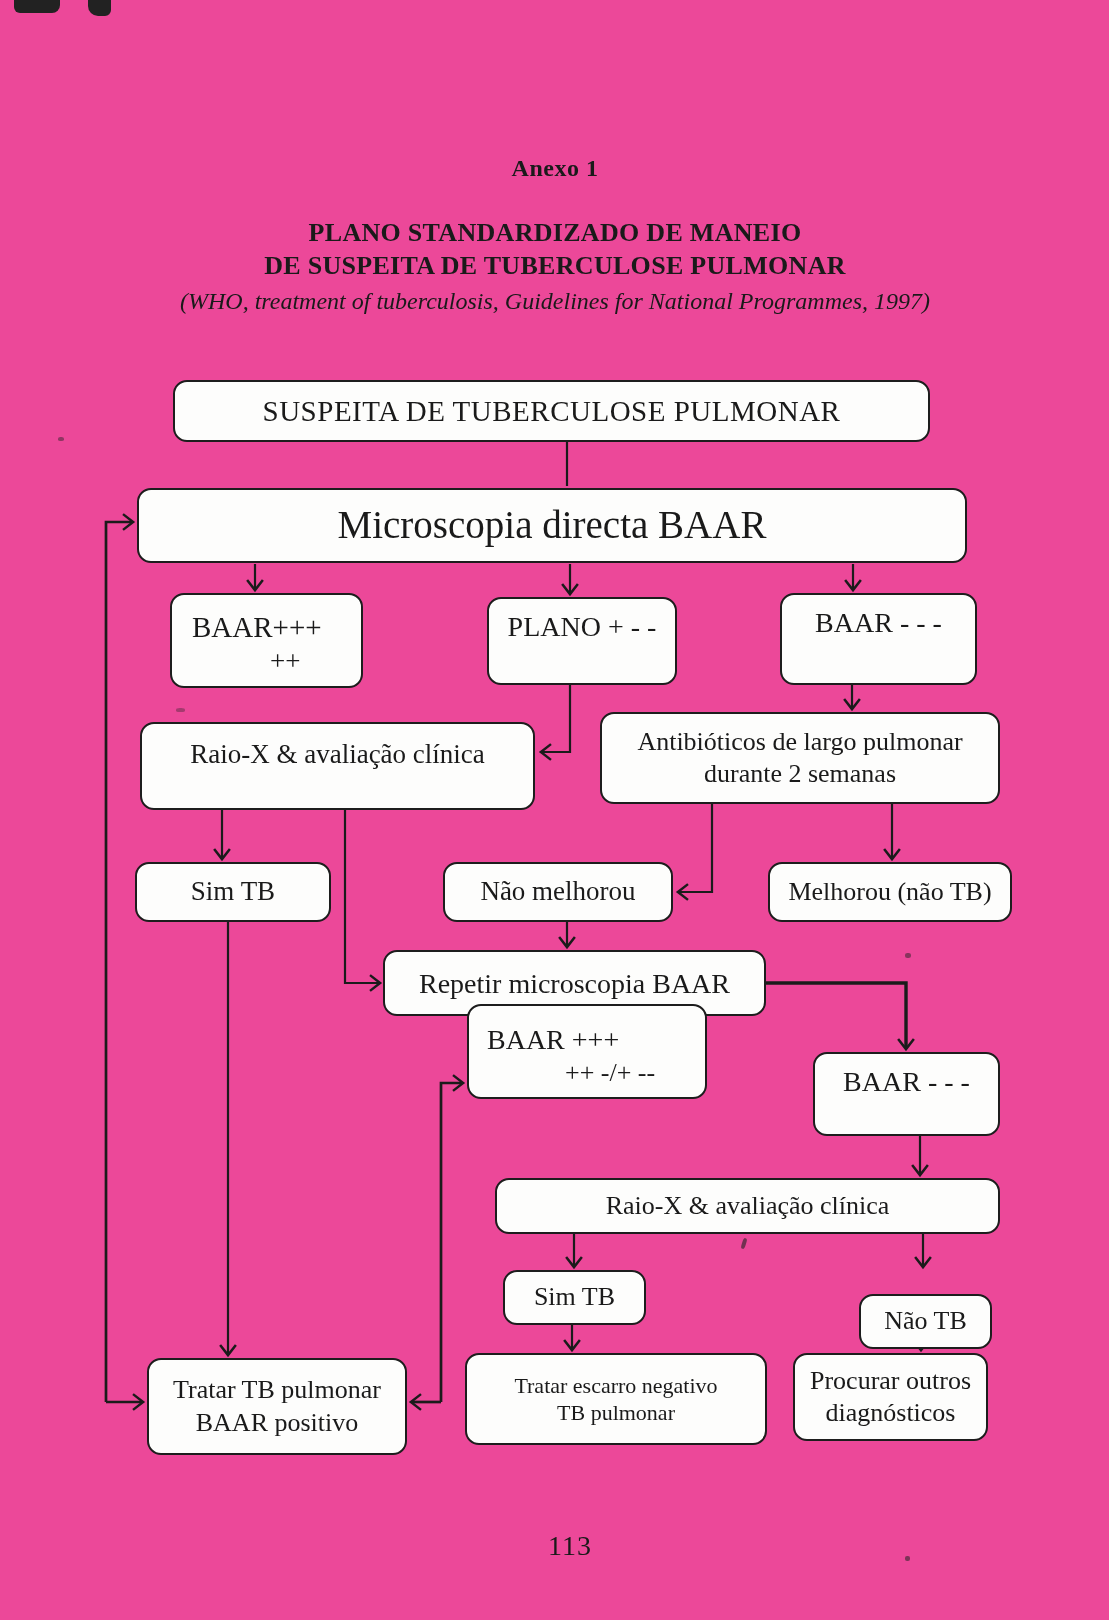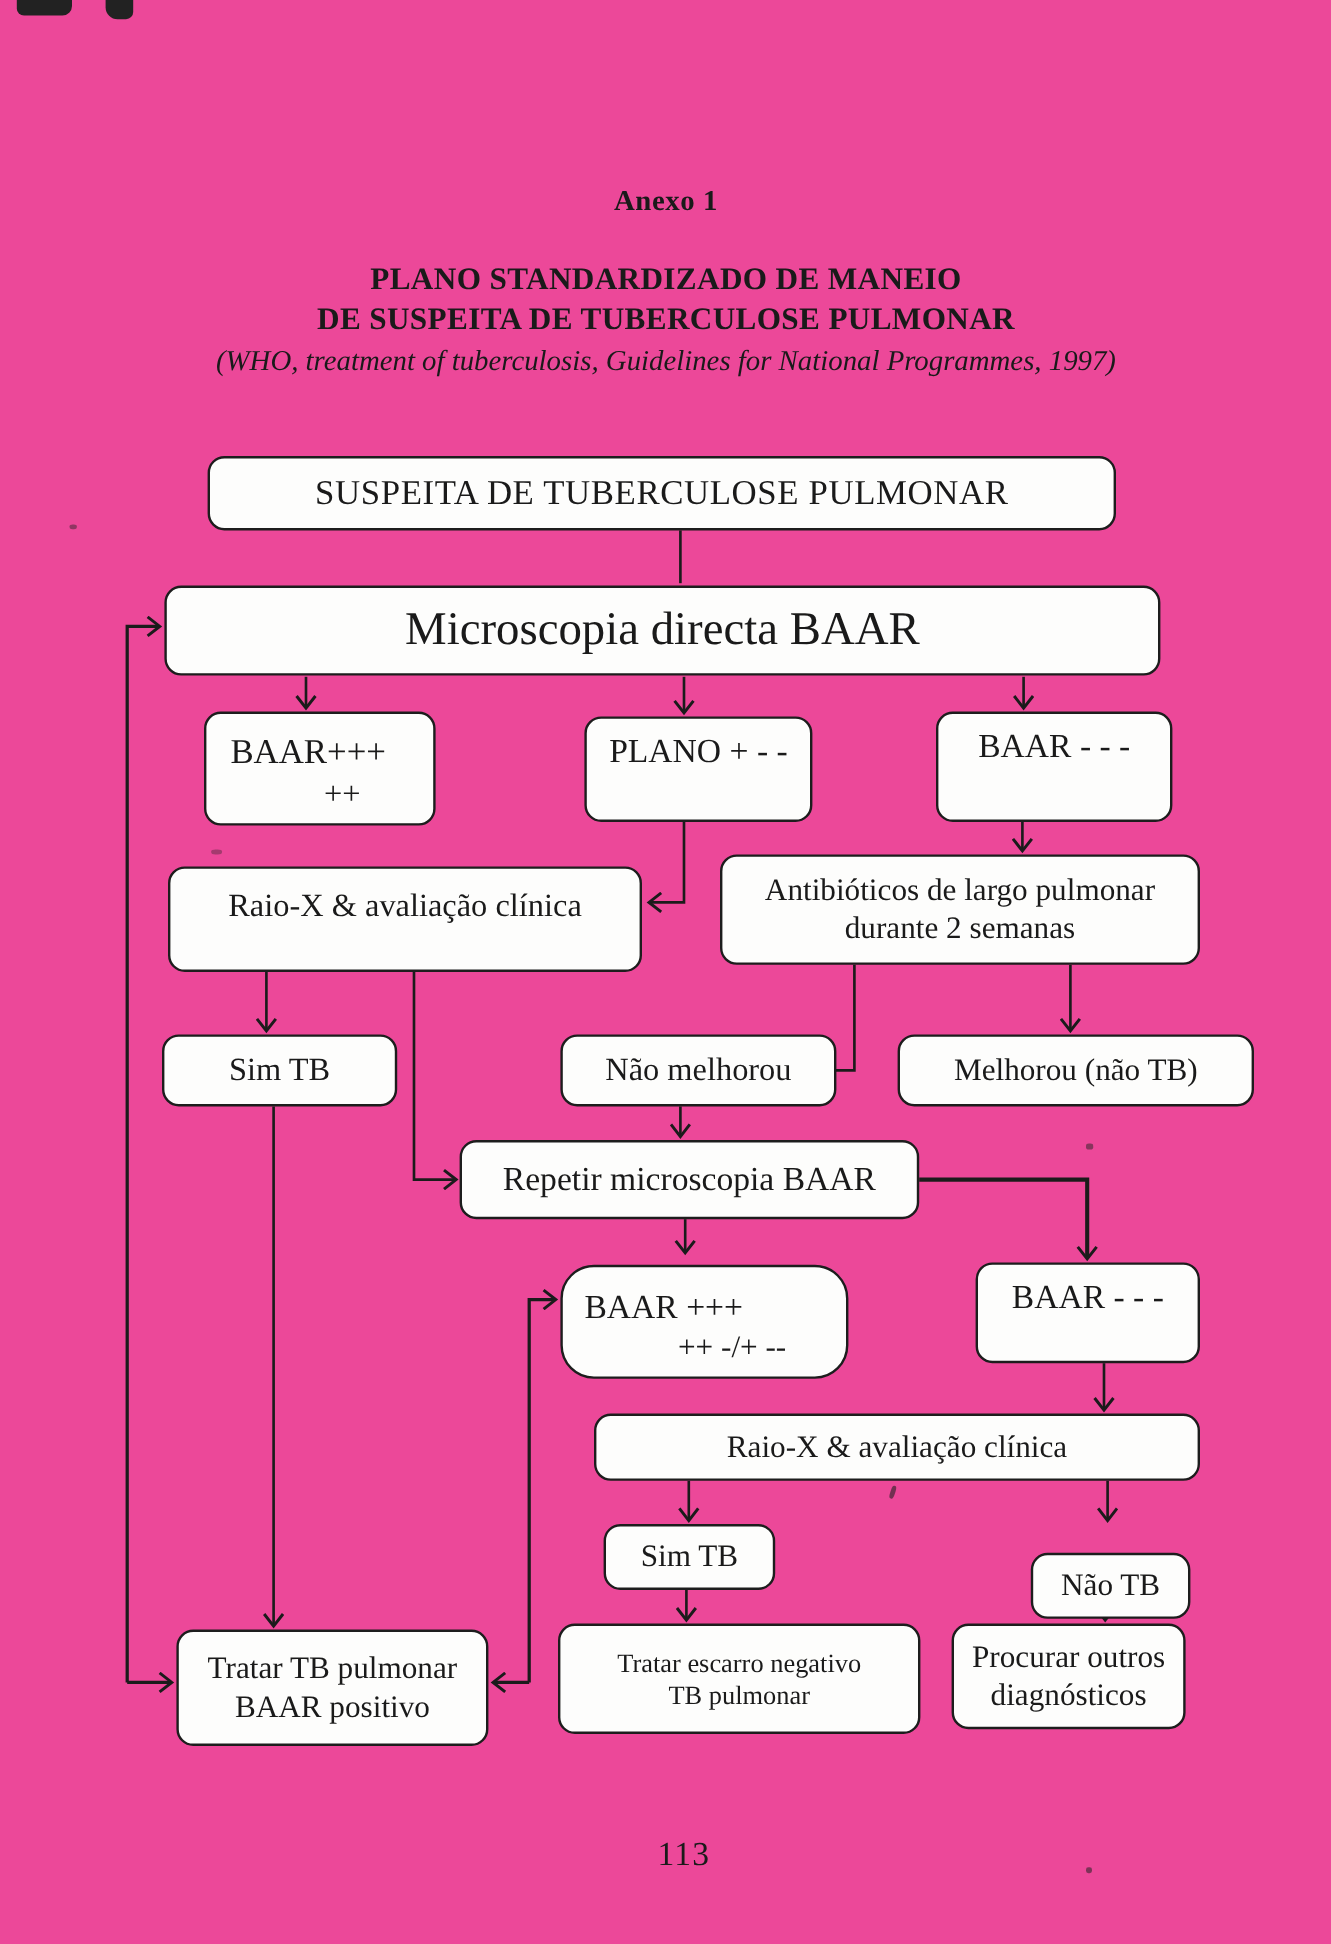--- a/index.html
+++ b/index.html
@@ -31,25 +31,25 @@
   #n-baar-high     { left:170px; top:593px;  width:193px; height:95px; font-size:29px;
                      align-items:flex-start; padding:6px 0 0 20px; }
   #n-baar-high .l2 { padding-left:78px; font-size:27px; }
   #n-baar-mixed    { left:487px; top:597px;  width:190px; height:88px; font-size:28px;
                      justify-content:flex-start; padding-top:10px; }
   #n-baar-neg      { left:780px; top:593px;  width:197px; height:92px; font-size:28px;
                      justify-content:flex-start; padding-top:10px; }
   #n-raiox1        { left:140px; top:722px;  width:395px; height:88px; font-size:27px; padding-bottom:22px; }
   #n-antibioticos  { left:600px; top:712px;  width:400px; height:92px; font-size:26px; }
   #n-sim-tb1       { left:135px; top:862px;  width:196px; height:60px; font-size:27px; }
-  #n-nao-melhorou  { left:467px; top:862px;  width:230px; height:60px; font-size:27px; }
-  #n-melhorou      { left:748px; top:862px;  width:297px; height:60px; font-size:26px; }
+  #n-nao-melhorou  { left:443px; top:862px;  width:230px; height:60px; font-size:27px; }
+  #n-melhorou      { left:768px; top:862px;  width:244px; height:60px; font-size:26px; }
   #n-repetir       { left:383px; top:950px;  width:383px; height:66px; font-size:28px; }
-  #n-baar-high2    { left:467px; top:1054px; width:240px; height:95px; font-size:28px;
-                     align-items:flex-start; padding:8px 0 0 18px;border-radius:28px; }
+  #n-baar-high2    { left:467px; top:1004px; width:240px; height:95px; font-size:28px;
+                     align-items:flex-start; padding:8px 0 0 18px; }
   #n-baar-high2 .l2{ padding-left:78px; font-size:26px; }
   #n-baar-neg2     { left:813px; top:1052px; width:187px; height:84px; font-size:28px;
                      justify-content:flex-start; padding-top:10px; }
   #n-raiox2        { left:495px; top:1178px; width:505px; height:56px; font-size:26px; }
   #n-sim-tb2       { left:503px; top:1270px; width:143px; height:55px; font-size:26px; }
   #n-nao-tb        { left:859px; top:1270px; width:133px; height:55px; font-size:26px;margin-top:24px; }
   #n-tratar-tb     { left:147px; top:1358px; width:260px; height:97px; font-size:26px; }
   #n-tratar-escarro{ left:465px; top:1353px; width:302px; height:92px; font-size:22px; }
   #n-procurar      { left:793px; top:1353px; width:195px; height:88px; font-size:26px; }
   

